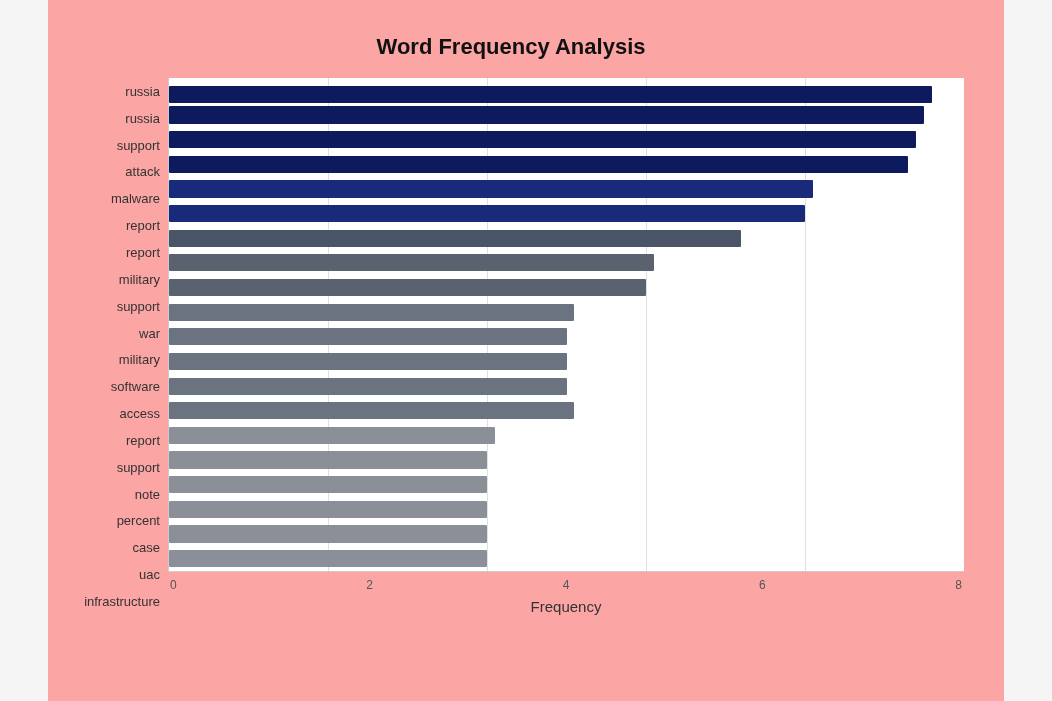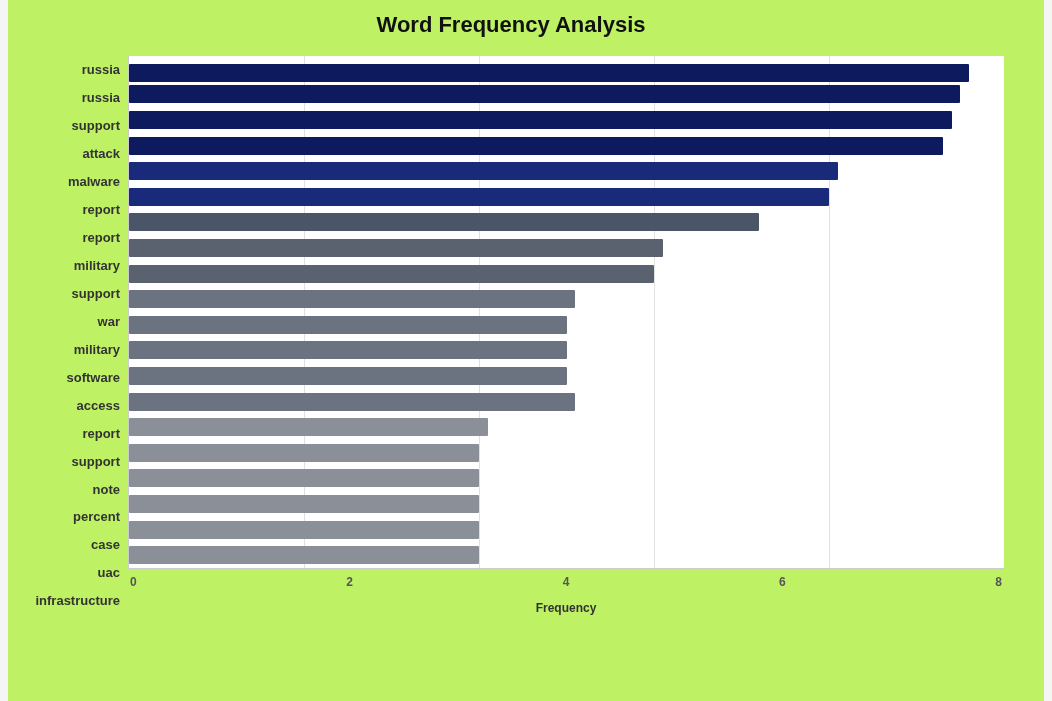--- a/index.html
+++ b/index.html
@@ -6,38 +6,37 @@
     body {
       background: #f5f5f5;
       font-family: Arial, sans-serif;
       width: 1052px;
       height: 701px;
       display: flex;
       align-items: center;
       justify-content: center;
     }
     .chart-container {
-      background: #bef264;
-      width: 1036px;
+      background: #fca5a5;
+      width: 956px;
       height: 701px;
-      padding: 12px 40px 60px 10px;
+      padding: 34px 40px 60px 10px;
       position: relative;
     }
     .chart-title {
       text-align: center;
       font-size: 22px;
       font-weight: bold;
       margin-bottom: 18px;
       color: #111;
     }
     .chart-area {
       display: flex;
       width: 100%;
       height: calc(100% - 70px);
-      font-weight: bold;
     }
     .y-labels {
       display: flex;
       flex-direction: column;
       justify-content: space-around;
       width: 110px;
       padding-right: 8px;
       flex-shrink: 0;
     }
     .y-label {
@@ -79,23 +78,23 @@
       justify-content: space-between;
       padding: 0 2px;
     }
     .x-tick {
       font-size: 12px;
       color: #555;
       text-align: center;
     }
     .x-axis-label {
       text-align: center;
-      font-size: 12px;
+      font-size: 15px;
       color: #333;
-      margin-top: 12px;
+      margin-top: 6px;
     }
     .grid-lines {
       position: absolute;
       top: 0;
       left: 0;
       right: 0;
       bottom: 0;
       pointer-events: none;
     }
     .grid-line {

